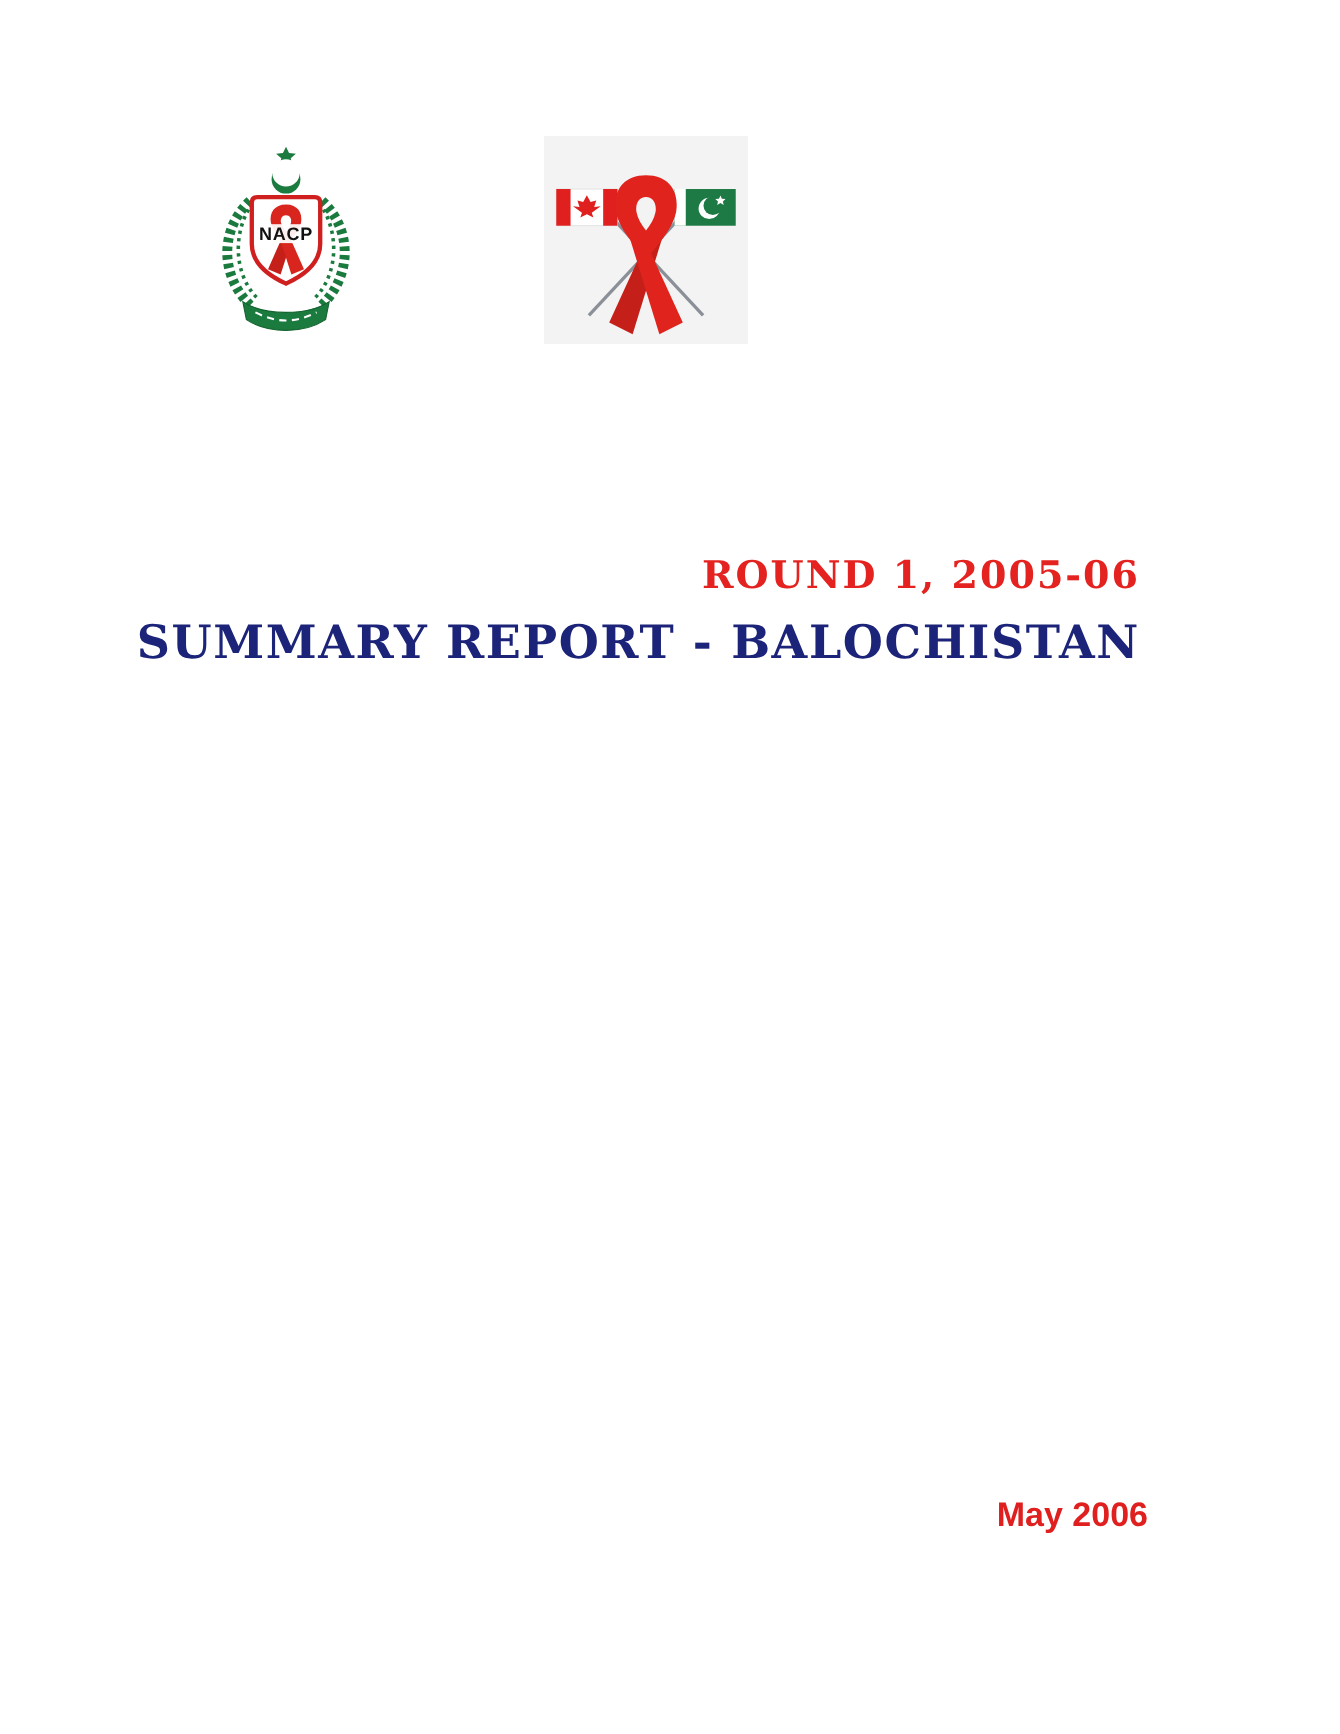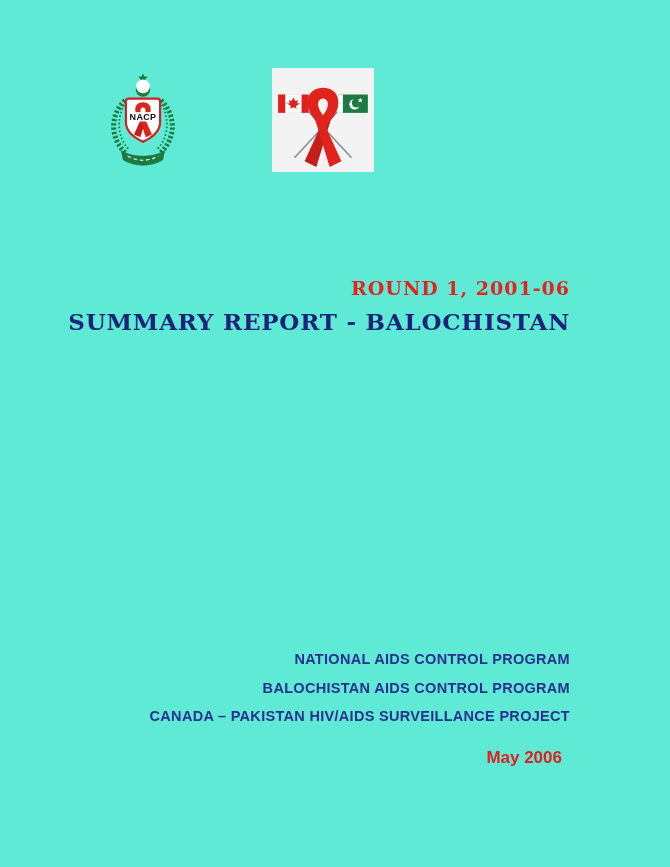--- a/index.html
+++ b/index.html
@@ -1,18 +1,18 @@
 <!DOCTYPE html>
 <html><head>
 <meta charset="utf-8">
 <style>
   html,body { margin:0; padding:0; background:#888; }
   .page {
     position:relative; width:670px; height:867px; margin:0 auto;
-    background:#5eead4; overflow:hidden;
+    background:#ffffff; overflow:hidden;
     font-family:"Liberation Sans", sans-serif;
   }
   .abs { position:absolute; }
 
   
   .logo { position:absolute; }
   .logo-nacp   { left:98px;  top:70px;  width:90px;  height:104px; }
   .logo-flags  { left:272px; top:68px;  width:102px; height:104px; }
   .logo-baloch { left:476px; top:64px;  width:100px; height:116px; }
   .logo svg { width:100%; height:100%; display:block; }
@@ -48,21 +48,21 @@
   
   .orgs { right:100px; top:645px; text-align:right; }
   .orgs .org-line {
     display:block; line-height:28.5px;
     font-size:14.5px; font-weight:700; letter-spacing:0.3px;
     color:#2a3090; white-space:nowrap;
   }
 
   
   .date-label {
-    right:108px; top:748px;
+    right:96px; top:748px;
     font-size:17px; font-weight:700; color:#e01f1f;
     text-align:right;
   }
 </style>
 </head>
 <body>
 
 <div class="page">
 
   <div class="logo logo-nacp">
@@ -117,26 +117,21 @@
       <g transform="translate(50,57) scale(0.82) translate(-50,-50)">
         <path d="M62 34 L50 44 L28 92 L42 99 Z" fill="#c51f19"></path>
         <path d="M38 34 L50 44 L72 92 L58 99 Z" fill="#e0231c"></path>
         <path fill-rule="evenodd" fill="#e0231c" d="M50 4 C36 4 30 14 32 26 C33.5 34 40 43 50 54 C60 43 66.5 34 68 26 C70 14 64 4 50 4 Z
              M50 17 C45.5 17 43.5 21.5 44.3 26 C45 29.8 47.2 33.5 50 37 C52.8 33.5 55 29.8 55.7 26 C56.5 21.5 54.5 17 50 17 Z"></path>
       </g>
     </svg>
   </div>
 
 
-  <div class="abs round-label">ROUND 1, 2001-06</div>
+  <div class="abs round-label">ROUND 1, 2005-06</div>
 
   <div class="abs report-title">SUMMARY REPORT - BALOCHISTAN</div>
 
 
-  <div class="abs orgs">
-    <span class="org-line">NATIONAL AIDS CONTROL PROGRAM</span>
-    <span class="org-line">BALOCHISTAN AIDS CONTROL PROGRAM</span>
-    <span class="org-line">CANADA – PAKISTAN HIV/AIDS SURVEILLANCE PROJECT</span>
-  </div>
 
   <div class="abs date-label">May 2006</div>
 
 </div>
 
 </body></html>

